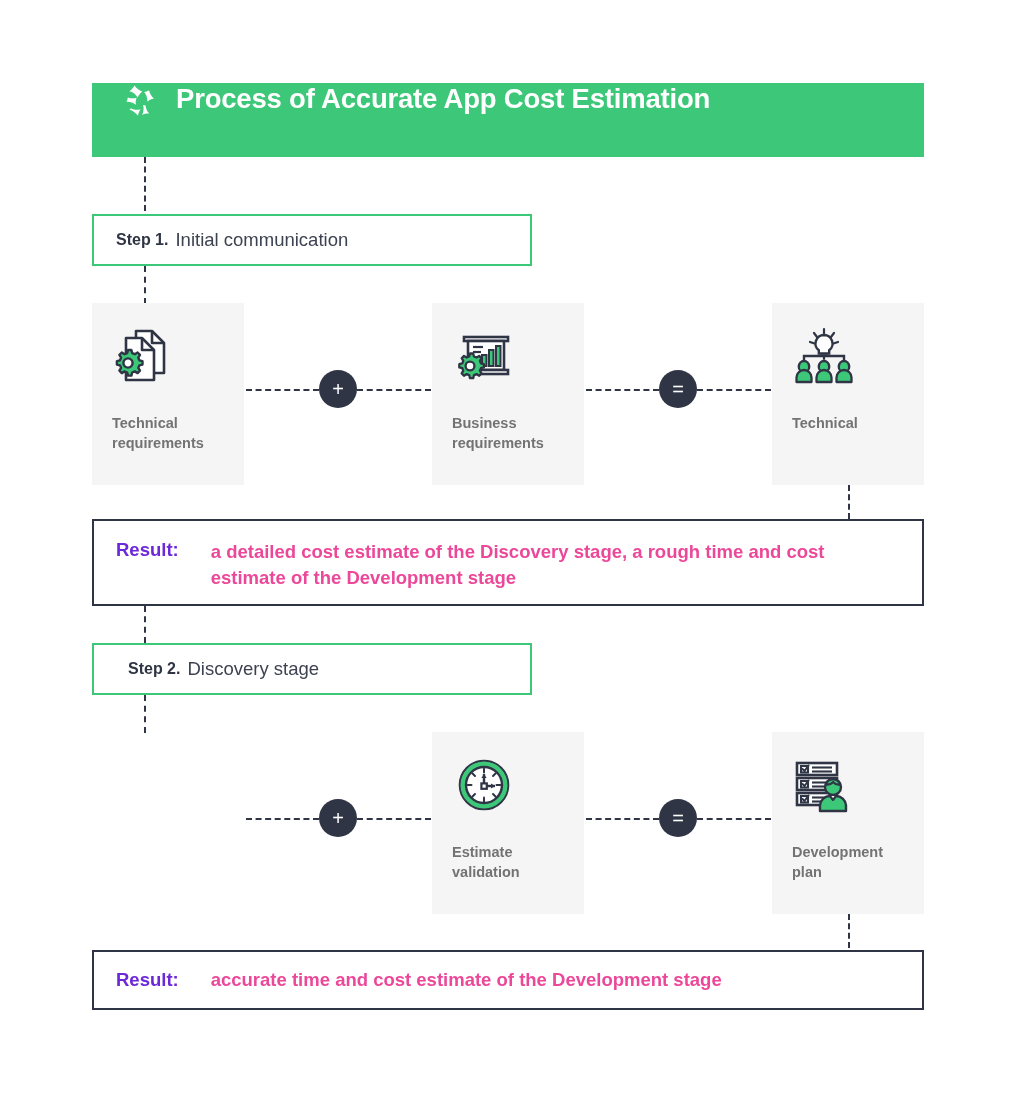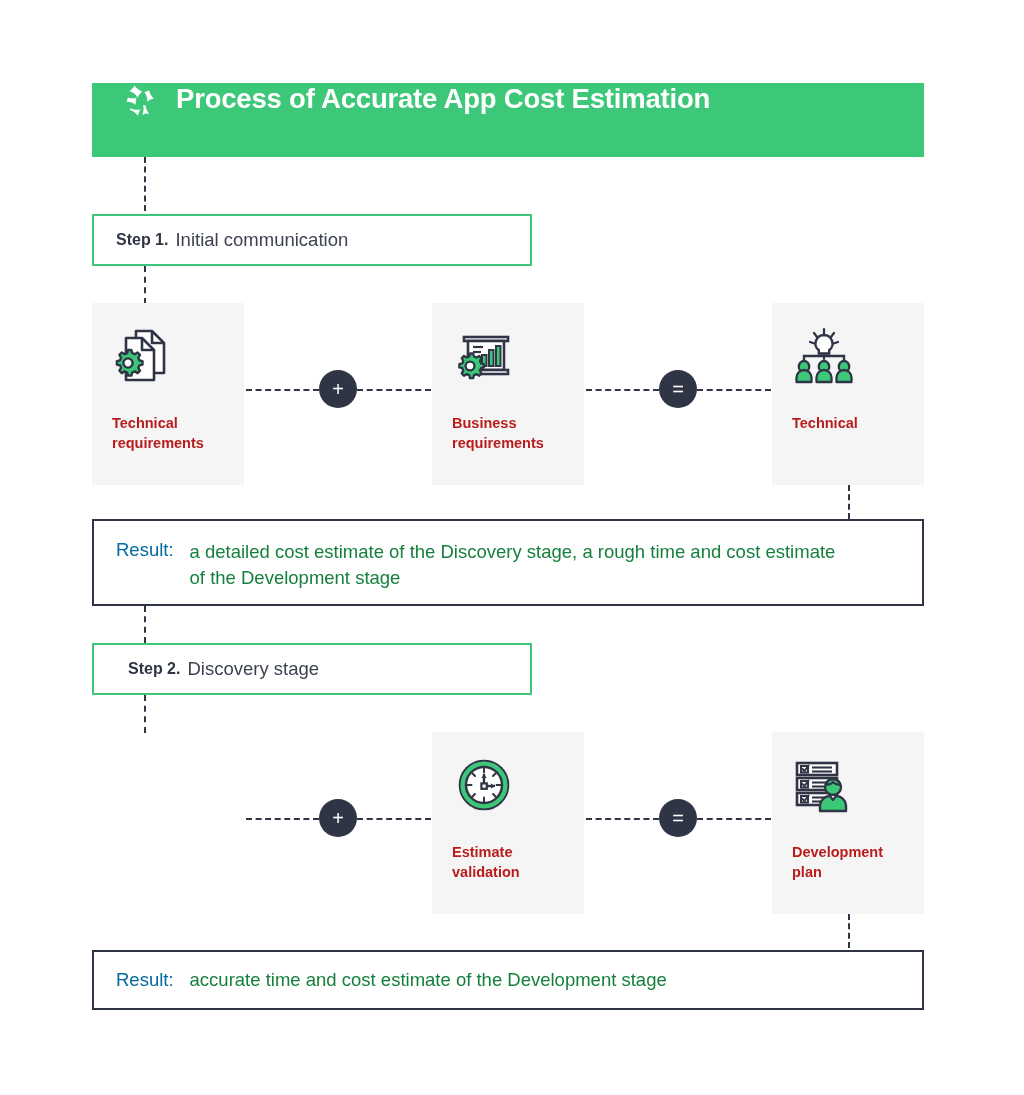--- a/index.html
+++ b/index.html
@@ -91,21 +91,21 @@
   .card-icon {
     width: 64px;
     height: 62px;
     display: block;
     margin-bottom: 26px;
   }
   .card-label {
     font-size: 14.5px;
     font-weight: bold;
     line-height: 1.38;
-    color: #b91c1c;
+    color: #737373;
     white-space: pre-line;
   }
 
   
   .op {
     position: absolute;
     width: 38px;
     height: 38px;
     border-radius: 50%;
     background: #2f3545;
@@ -124,31 +124,31 @@
     left: 92px;
     width: 832px;
     border: 2px solid #2f3545;
     background: #ffffff;
     display: flex;
     align-items: flex-start;
     padding: 18px 20px 18px 22px;
   }
   .result-label {
     font-size: 18.5px;
-    font-weight: normal;
-    color: #0369a1;
+    font-weight: bold;
+    color: #6d28d9;
     flex: 0 0 auto;
-    margin-right: 16px;
+    margin-right: 32px;
     white-space: nowrap;
   }
   .result-text {
     font-size: 18.5px;
-    font-weight: normal;
+    font-weight: bold;
     line-height: 1.42;
-    color: #15803d;
+    color: #ec4899;
   }
 </style>
 </head>
 <body>
 
 <div class="page">
 
   <div class="header">
     <svg class="header-logo" viewBox="0 0 42 40">
       <path d="M16.5 2.5c1.8 2.6 4.6 5.0 7.8 6.0 -2.0 1.5 -3.6 3.6 -4.6 5.9 -2.0 -3.2 -5.0 -5.4 -8.4 -6.1 2.0 -1.4 3.8 -3.3 5.2 -5.8z" fill="#ffffff"></path>

